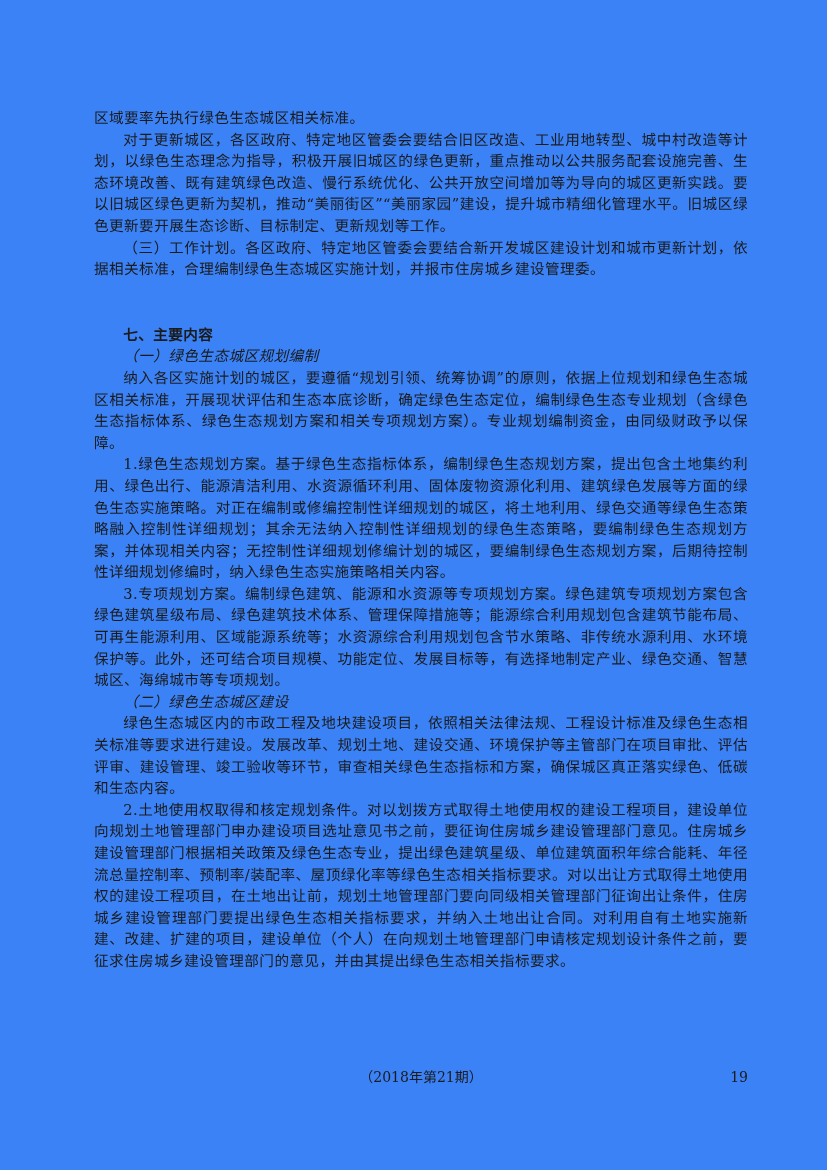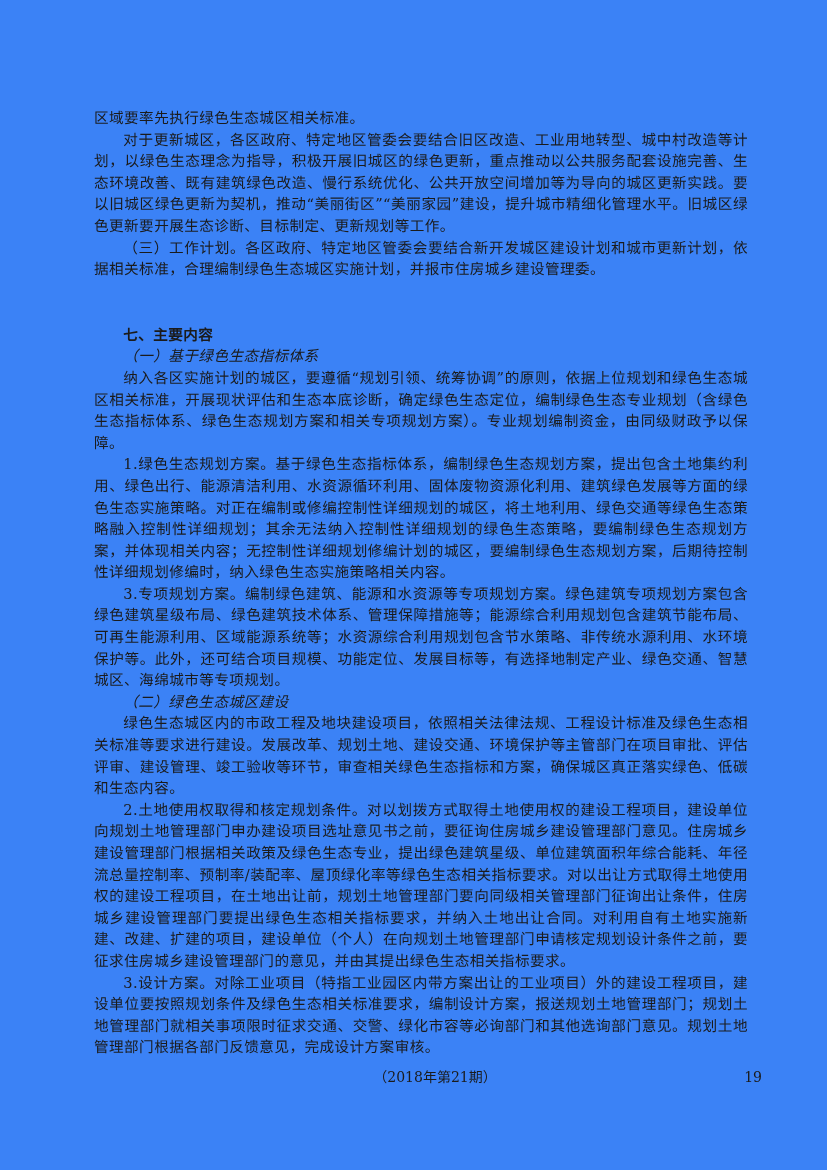--- a/index.html
+++ b/index.html
@@ -45,21 +45,21 @@
     margin-top: 44px;
   }
   .para.subheading {
     font-style: italic;
     font-weight: 500;
     text-indent: 2em;
     text-align: left;
   }
   .footer {
     position: absolute;
-    left: 108px;
+    left: 94px;
     top: 1066px;
     width: 654px;
     height: 22px;
     font-size: 14px;
     line-height: 22px;
   }
   .footer .issue {
     display: block;
     text-align: center;
   }
@@ -73,28 +73,27 @@
 </head>
 <body>
 
 <div class="page">
 
   <div class="text-column">
     <p class="para">区域要率先执行绿色生态城区相关标准。</p>
     <p class="para indent">对于更新城区，各区政府、特定地区管委会要结合旧区改造、工业用地转型、城中村改造等计划，以绿色生态理念为指导，积极开展旧城区的绿色更新，重点推动以公共服务配套设施完善、生态环境改善、既有建筑绿色改造、慢行系统优化、公共开放空间增加等为导向的城区更新实践。要以旧城区绿色更新为契机，推动“美丽街区”“美丽家园”建设，提升城市精细化管理水平。旧城区绿色更新要开展生态诊断、目标制定、更新规划等工作。</p>
     <p class="para indent">（三）工作计划。各区政府、特定地区管委会要结合新开发城区建设计划和城市更新计划，依据相关标准，合理编制绿色生态城区实施计划，并报市住房城乡建设管理委。</p>
     <p class="para heading">七、主要内容</p>
-    <p class="para subheading">（一）基于绿色生态指标体系</p>
+    <p class="para subheading">（一）绿色生态城区规划编制</p>
     <p class="para indent">纳入各区实施计划的城区，要遵循“规划引领、统筹协调”的原则，依据上位规划和绿色生态城区相关标准，开展现状评估和生态本底诊断，确定绿色生态定位，编制绿色生态专业规划（含绿色生态指标体系、绿色生态规划方案和相关专项规划方案）。专业规划编制资金，由同级财政予以保障。</p>
     <p class="para indent">1.绿色生态规划方案。基于绿色生态指标体系，编制绿色生态规划方案，提出包含土地集约利用、绿色出行、能源清洁利用、水资源循环利用、固体废物资源化利用、建筑绿色发展等方面的绿色生态实施策略。对正在编制或修编控制性详细规划的城区，将土地利用、绿色交通等绿色生态策略融入控制性详细规划；其余无法纳入控制性详细规划的绿色生态策略，要编制绿色生态规划方案，并体现相关内容；无控制性详细规划修编计划的城区，要编制绿色生态规划方案，后期待控制性详细规划修编时，纳入绿色生态实施策略相关内容。</p>
     <p class="para indent">3.专项规划方案。编制绿色建筑、能源和水资源等专项规划方案。绿色建筑专项规划方案包含绿色建筑星级布局、绿色建筑技术体系、管理保障措施等；能源综合利用规划包含建筑节能布局、可再生能源利用、区域能源系统等；水资源综合利用规划包含节水策略、非传统水源利用、水环境保护等。此外，还可结合项目规模、功能定位、发展目标等，有选择地制定产业、绿色交通、智慧城区、海绵城市等专项规划。</p>
     <p class="para subheading">（二）绿色生态城区建设</p>
     <p class="para indent">绿色生态城区内的市政工程及地块建设项目，依照相关法律法规、工程设计标准及绿色生态相关标准等要求进行建设。发展改革、规划土地、建设交通、环境保护等主管部门在项目审批、评估评审、建设管理、竣工验收等环节，审查相关绿色生态指标和方案，确保城区真正落实绿色、低碳和生态内容。</p>
     <p class="para indent">2.土地使用权取得和核定规划条件。对以划拨方式取得土地使用权的建设工程项目，建设单位向规划土地管理部门申办建设项目选址意见书之前，要征询住房城乡建设管理部门意见。住房城乡建设管理部门根据相关政策及绿色生态专业，提出绿色建筑星级、单位建筑面积年综合能耗、年径流总量控制率、预制率/装配率、屋顶绿化率等绿色生态相关指标要求。对以出让方式取得土地使用权的建设工程项目，在土地出让前，规划土地管理部门要向同级相关管理部门征询出让条件，住房城乡建设管理部门要提出绿色生态相关指标要求，并纳入土地出让合同。对利用自有土地实施新建、改建、扩建的项目，建设单位（个人）在向规划土地管理部门申请核定规划设计条件之前，要征求住房城乡建设管理部门的意见，并由其提出绿色生态相关指标要求。</p>
-    <p class="para indent">3.设计方案。对除工业项目（特指工业园区内带方案出让的工业项目）外的建设工程项目，建设单位要按照规划条件及绿色生态相关标准要求，编制设计方案，报送规划土地管理部门；规划土地管理部门就相关事项限时征求交通、交警、绿化市容等必询部门和其他选询部门意见。规划土地管理部门根据各部门反馈意见，完成设计方案审核。</p>
   </div>
 
   <div class="footer">
     <span class="issue">（2018年第21期）</span>
     <span class="page-num">19</span>
   </div>
 
 </div>
 
 </body></html>

